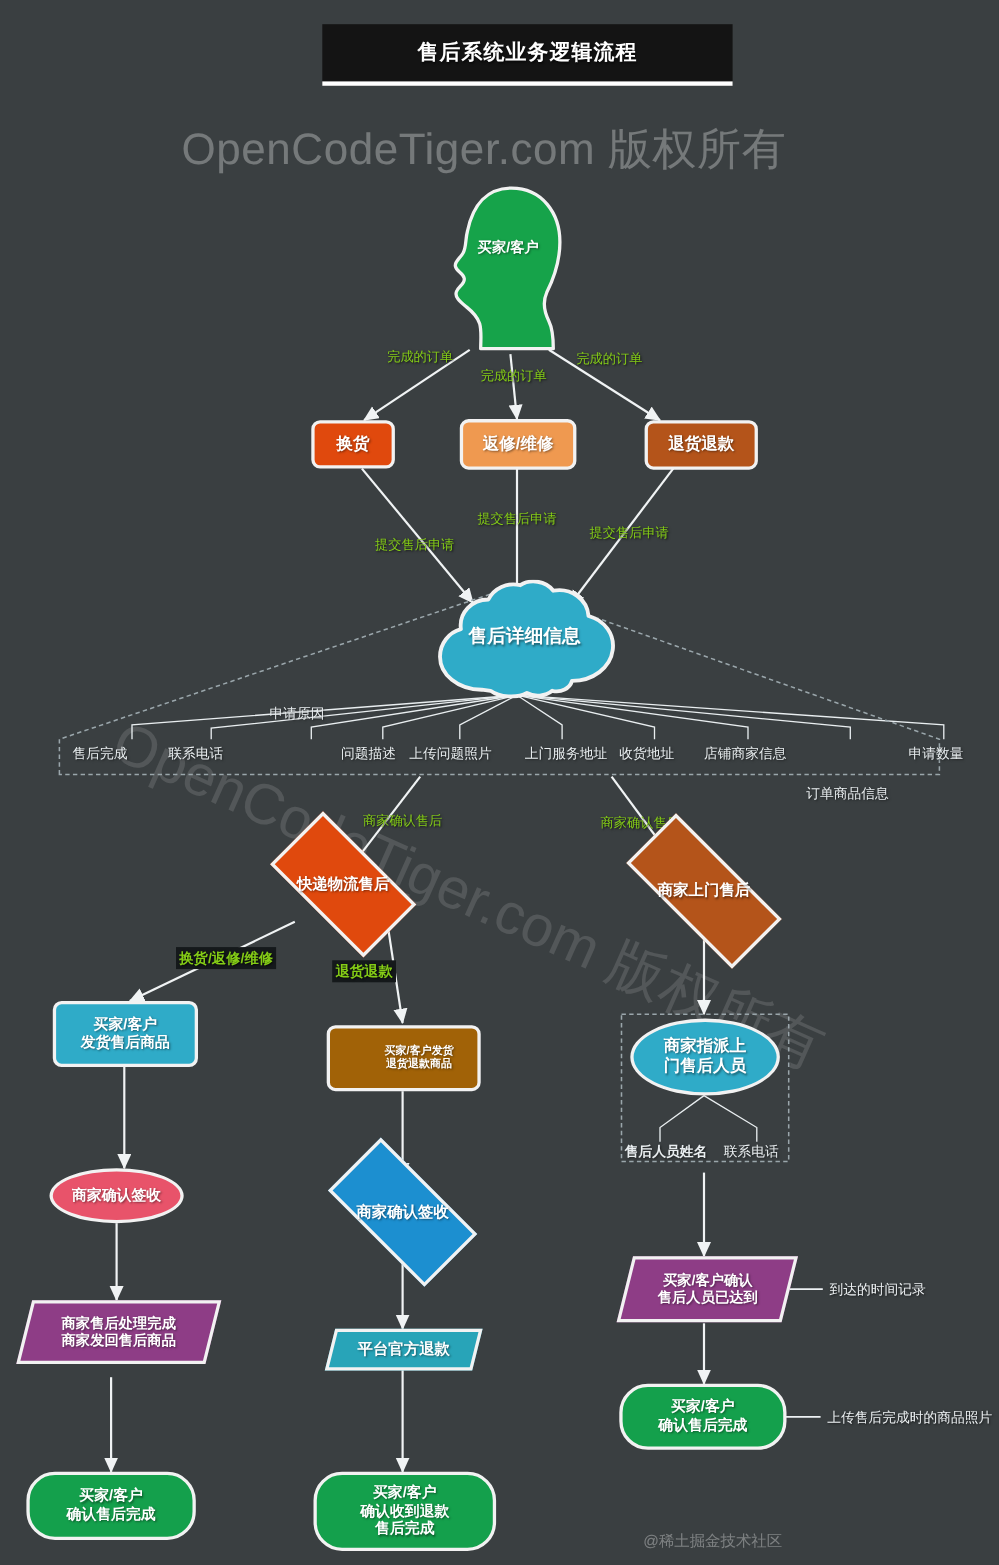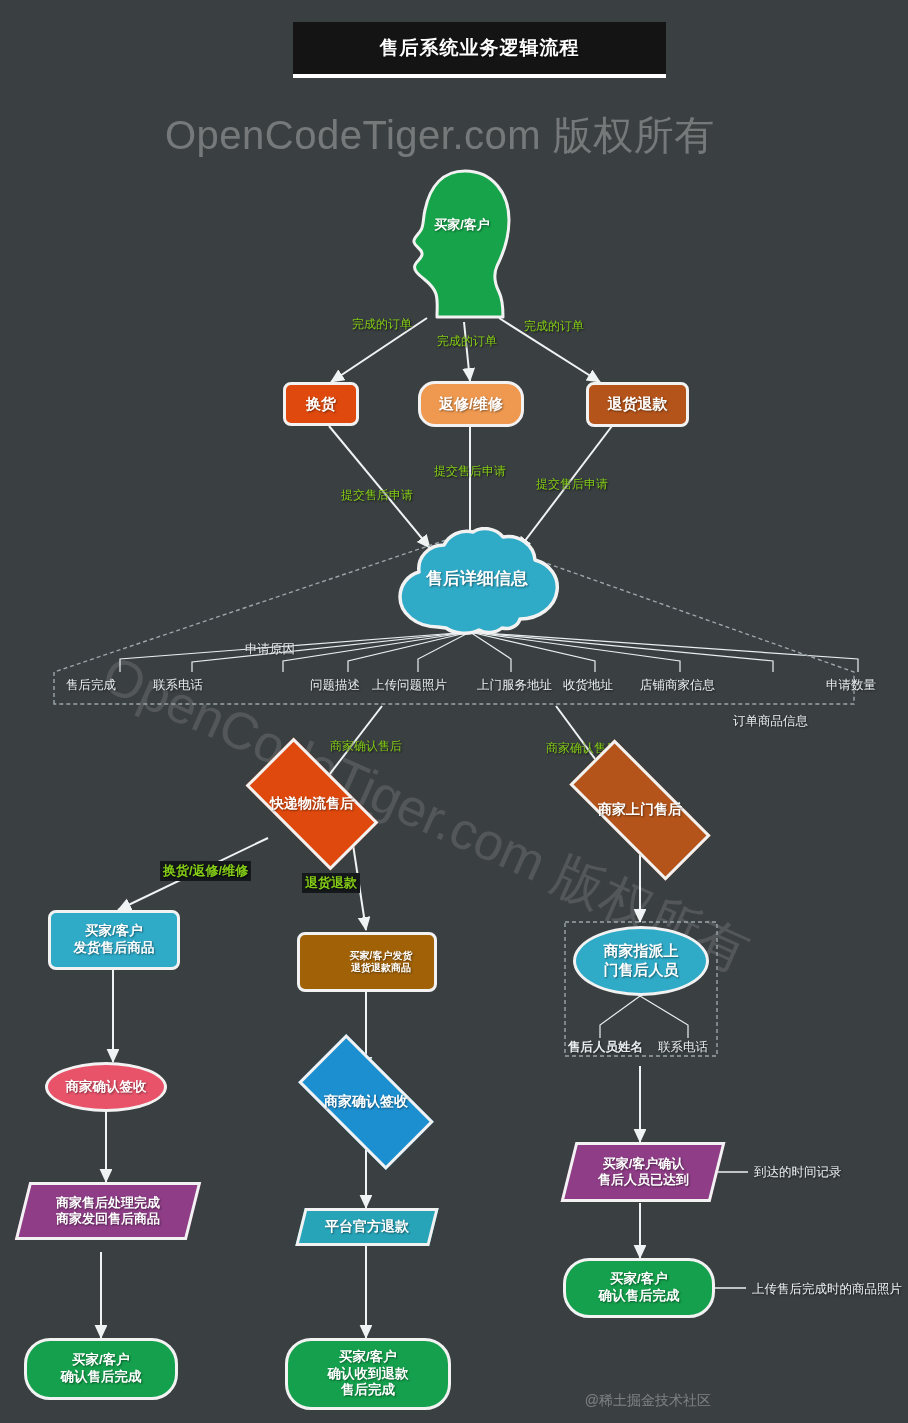--- a/index.html
+++ b/index.html
@@ -184,21 +184,21 @@
                C99,130 100,140 100,149 L34,149 C34,140 35,133 33,126 C31,120 26,115 21,111
                C15,106 10,102 12,97 C14,92 20,90 19,85 C18,80 12,79 11,74 C10,70 15,67 18,62
                C21,57 20,49 22,42 C27,18 40,3 62,3 Z" fill="#16a34a" stroke="#f2f2f2" stroke-width="3" stroke-linejoin="round"></path>
     </svg>
     <div class="lbl">买家/客户</div>
   </div>
 
   <div class="node rounded" style="left:283px;top:382px;width:76px;height:44px;background:#e0490d;font-size:15px;">
     <span>换货</span>
   </div>
-  <div class="node rounded" style="left:418px;top:381px;width:106px;height:46px;background:#ef9950;font-size:15px;border-radius:17px;">
+  <div class="node rounded" style="left:418px;top:381px;width:106px;height:46px;background:#ef9950;font-size:15px;">
     <span>返修/维修</span>
   </div>
   <div class="node rounded" style="left:586px;top:382px;width:103px;height:45px;background:#b4541a;font-size:15px;">
     <span>退货退款</span>
   </div>
 
   <div class="elabel" style="left:352px;top:316px;">完成的订单</div>
   <div class="elabel" style="left:437px;top:333px;">完成的订单</div>
   <div class="elabel" style="left:524px;top:318px;">完成的订单</div>
 

